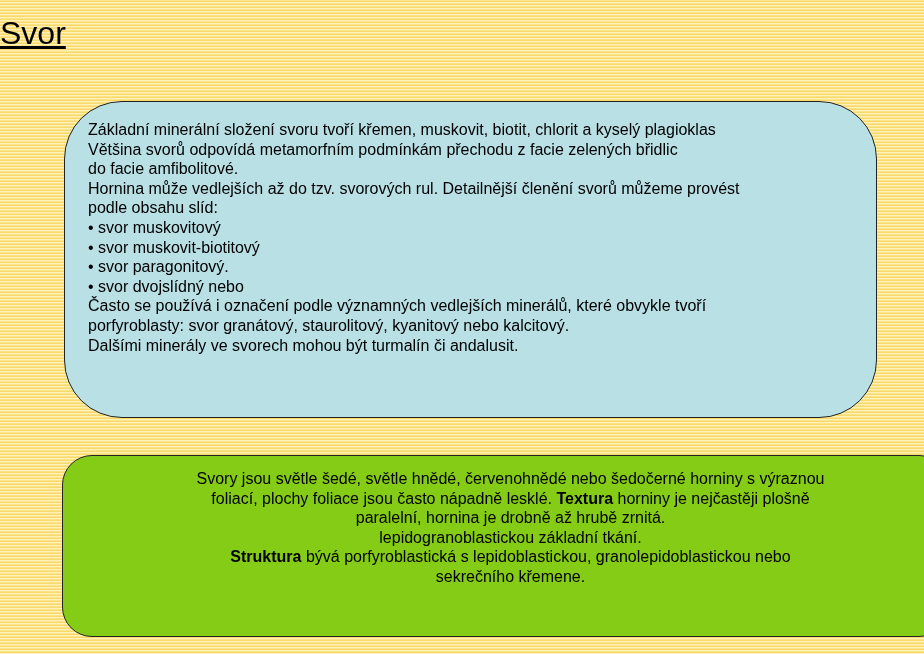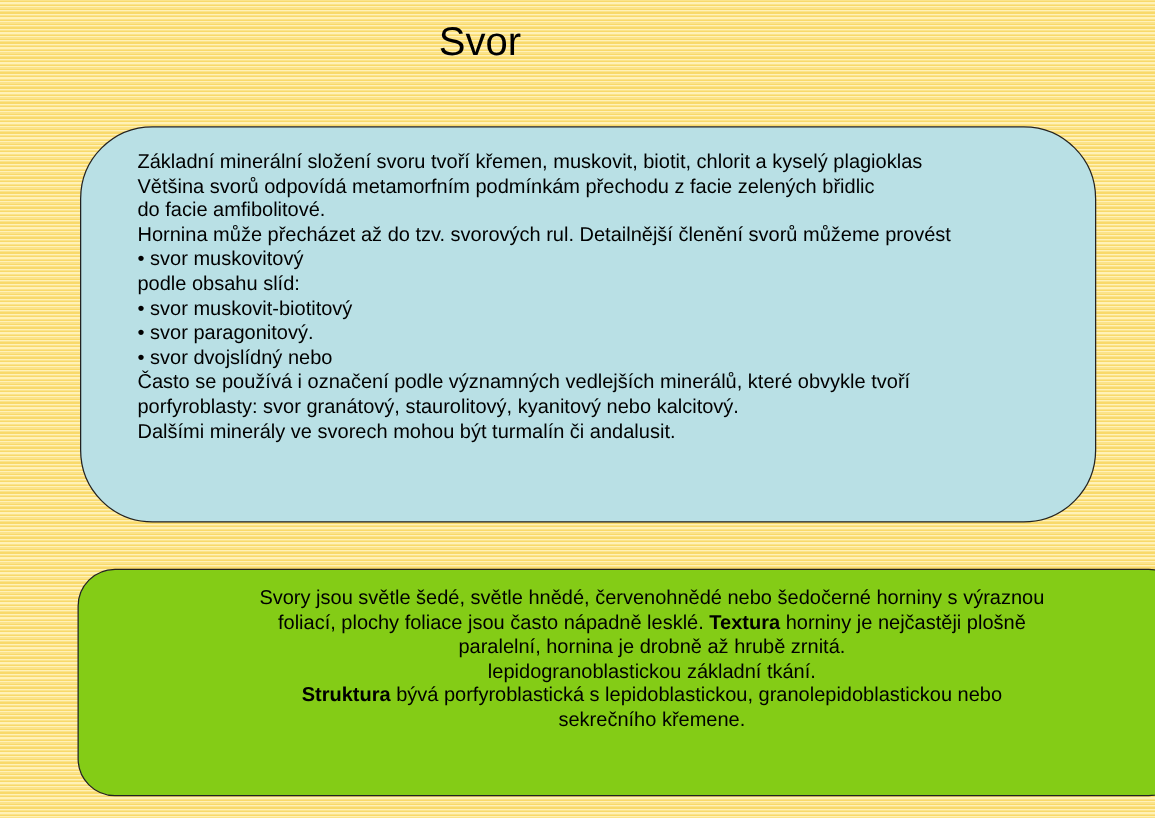--- a/index.html
+++ b/index.html
@@ -22,25 +22,26 @@
         #f8d96a 2px,
         #fff1b8 2px,
         #fff1b8 3px
       );
     }
     .slide-title {
       position: absolute;
       left: 0;
       top: 13px;
       width: 768px;
-      text-align: center;
+      text-align: left;
       font-size: 32px;
       line-height: 40px;
       font-weight: normal;
       margin: 0;
+      text-decoration: underline;
     }
     .box {
       position: absolute;
       box-sizing: border-box;
       border: 1.5px solid #222;
       font-size: 16px;
       line-height: 19.6px;
     }
     .box-blue {
       left: 64px;
@@ -57,38 +58,37 @@
       width: 887px;
       height: 182px;
       background: #84cc16;
       border-radius: 30px;
       padding: 13px 10px 0 20px;
       text-align: center;
     }
     .line {
       display: block;
       white-space: nowrap;
-      margin-left: 22px;
     }
     .bold {
       font-weight: bold;
     }
   </style>
 </head>
 <body>
 
 <h1 class="slide-title">Svor</h1>
 
 <div class="box box-blue">
   <span class="line">Základní minerální složení svoru tvoří křemen, muskovit, biotit, chlorit a kyselý plagioklas</span>
   <span class="line">Většina svorů odpovídá metamorfním podmínkám přechodu z facie zelených břidlic</span>
   <span class="line">do facie amfibolitové.</span>
-  <span class="line">Hornina může přecházet až do tzv. svorových rul. Detailnější členění svorů můžeme provést</span>
+  <span class="line">Hornina může vedlejších až do tzv. svorových rul. Detailnější členění svorů můžeme provést</span>
+  <span class="line">podle obsahu slíd:</span>
   <span class="line">• svor muskovitový</span>
-  <span class="line">podle obsahu slíd:</span>
   <span class="line">• svor muskovit-biotitový</span>
   <span class="line">• svor paragonitový.</span>
   <span class="line">• svor dvojslídný nebo</span>
   <span class="line">Často se používá i označení podle významných vedlejších minerálů, které obvykle tvoří</span>
   <span class="line">porfyroblasty: svor granátový, staurolitový, kyanitový nebo kalcitový.</span>
   <span class="line">Dalšími minerály ve svorech mohou být turmalín či andalusit.</span>
 </div>
 
 <div class="box box-yellow">
   <span class="line">Svory jsou světle šedé, světle hnědé, červenohnědé nebo šedočerné horniny s výraznou</span>

